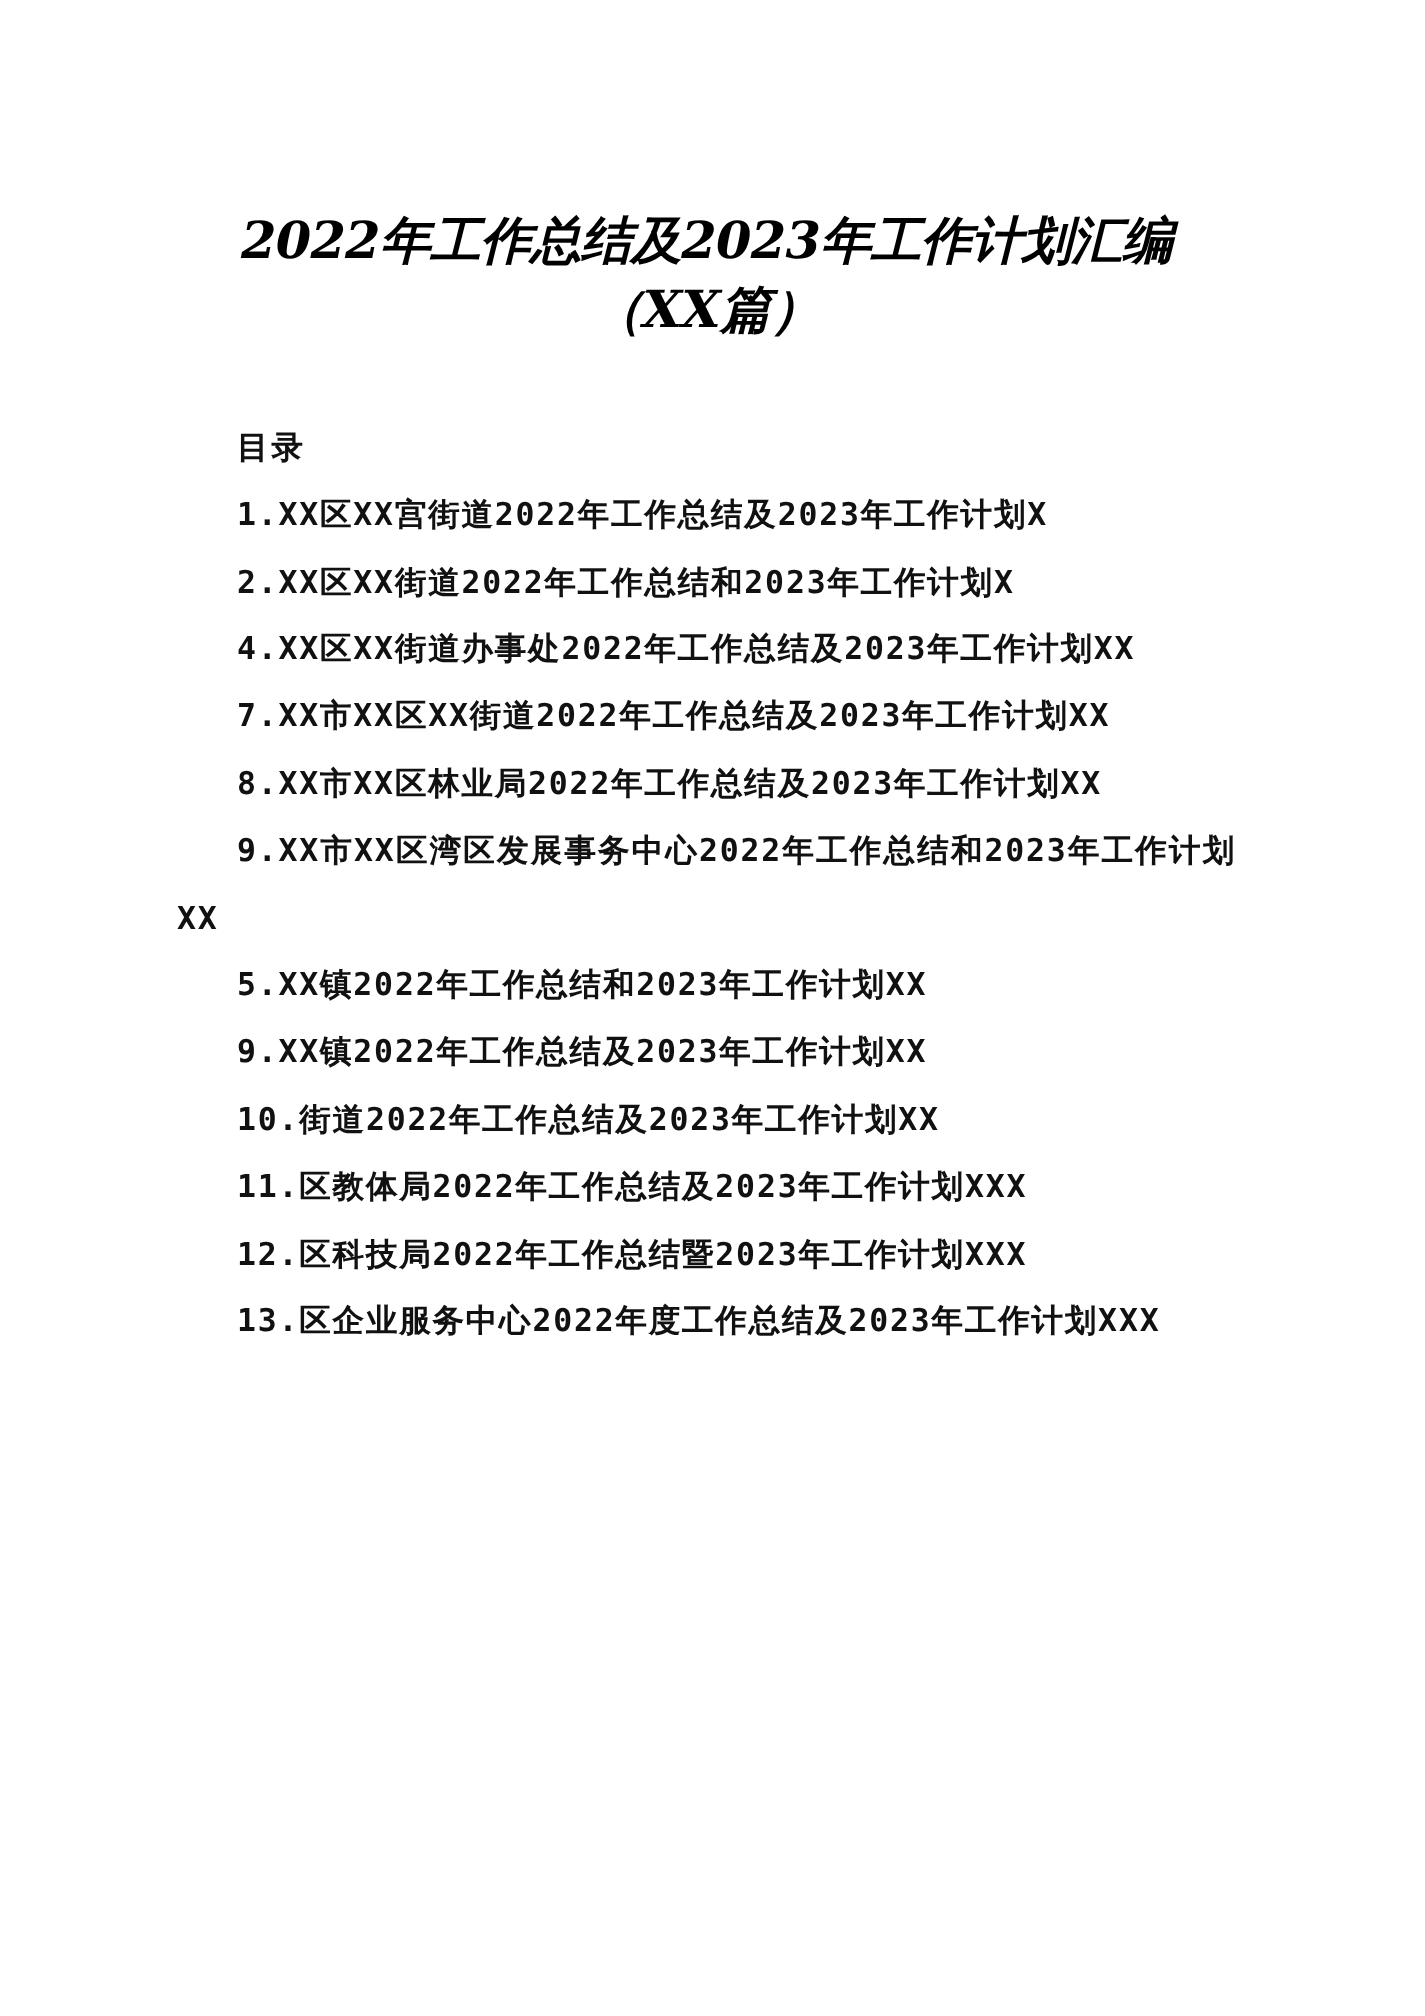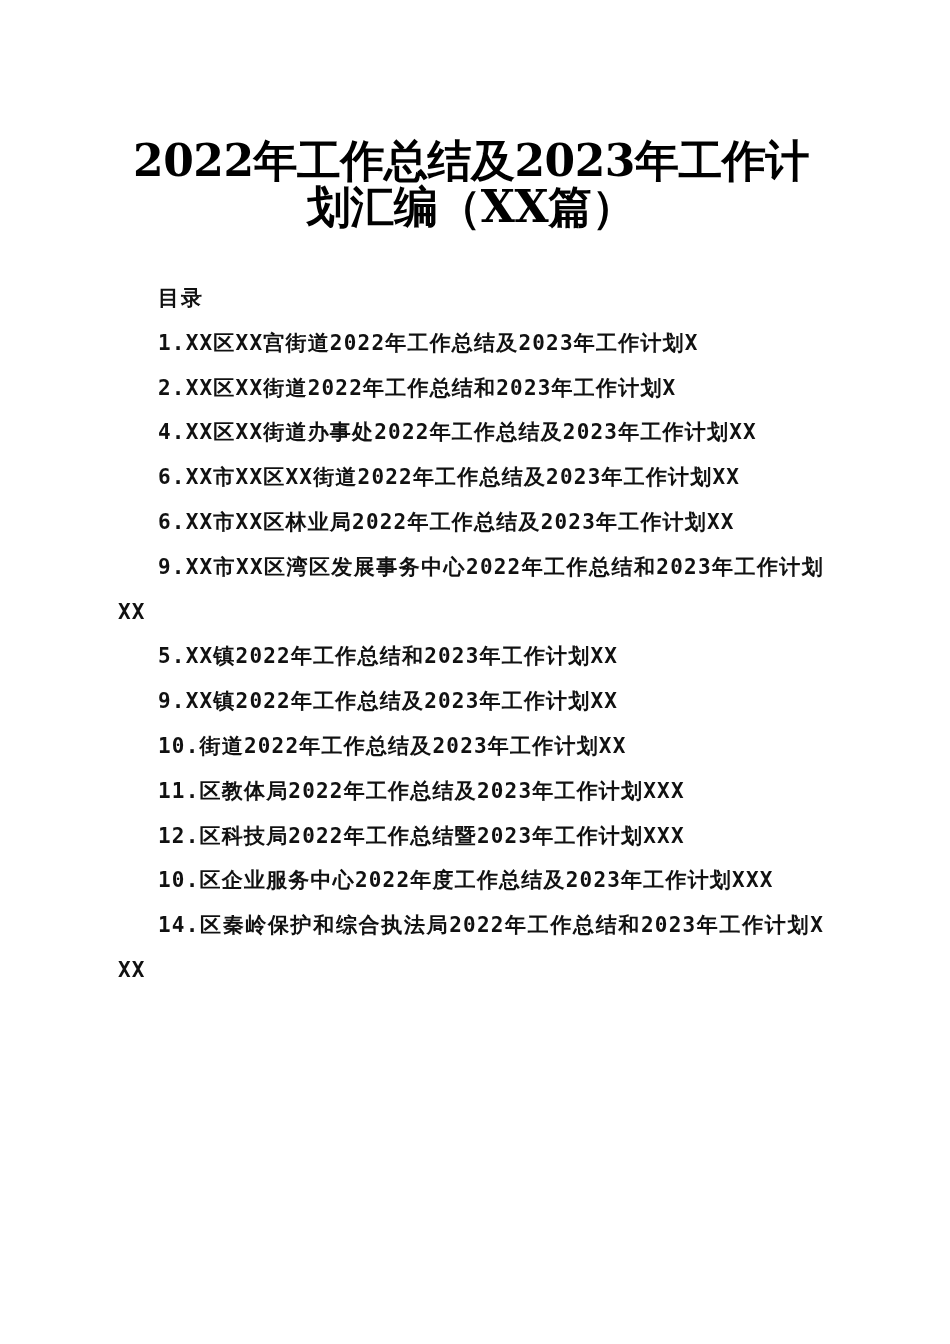--- a/index.html
+++ b/index.html
@@ -24,24 +24,25 @@
     }
     .title {
       position: absolute;
       left: 118px;
       top: 138px;
       width: 706px;
       margin: 0;
       text-align: center;
       font-family: "DejaVu Serif", "Liberation Serif", serif;
       font-weight: bold;
-      font-size: 44px;
+      font-size: 34px;
       line-height: 46px;
       letter-spacing: -0.5px;
       color: #000000;
+      font-style: italic;
     }
     .toc {
       position: absolute;
       left: 118px;
       top: 276px;
       width: 706px;
       margin: 0;
       padding: 0;
       list-style: none;
       font-weight: bold;
@@ -67,24 +68,23 @@
 <body>
 
 <div class="page">
   <h1 class="title">2022年工作总结及2023年工作计划汇编（XX篇）</h1>
 
   <div class="toc">
     <p class="toc-heading">目录</p>
     <p class="toc-item">1.XX区XX宫街道2022年工作总结及2023年工作计划X</p>
     <p class="toc-item">2.XX区XX街道2022年工作总结和2023年工作计划X</p>
     <p class="toc-item">4.XX区XX街道办事处2022年工作总结及2023年工作计划XX</p>
-    <p class="toc-item">6.XX市XX区XX街道2022年工作总结及2023年工作计划XX</p>
-    <p class="toc-item">6.XX市XX区林业局2022年工作总结及2023年工作计划XX</p>
+    <p class="toc-item">7.XX市XX区XX街道2022年工作总结及2023年工作计划XX</p>
+    <p class="toc-item">8.XX市XX区林业局2022年工作总结及2023年工作计划XX</p>
     <p class="toc-item">9.XX市XX区湾区发展事务中心2022年工作总结和2023年工作计划XX</p>
     <p class="toc-item">5.XX镇2022年工作总结和2023年工作计划XX</p>
     <p class="toc-item">9.XX镇2022年工作总结及2023年工作计划XX</p>
     <p class="toc-item">10.街道2022年工作总结及2023年工作计划XX</p>
     <p class="toc-item">11.区教体局2022年工作总结及2023年工作计划XXX</p>
     <p class="toc-item">12.区科技局2022年工作总结暨2023年工作计划XXX</p>
-    <p class="toc-item">10.区企业服务中心2022年度工作总结及2023年工作计划XXX</p>
-    <p class="toc-item">14.区秦岭保护和综合执法局2022年工作总结和2023年工作计划XXX</p>
+    <p class="toc-item">13.区企业服务中心2022年度工作总结及2023年工作计划XXX</p>
   </div>
 </div>
 
 </body></html>

